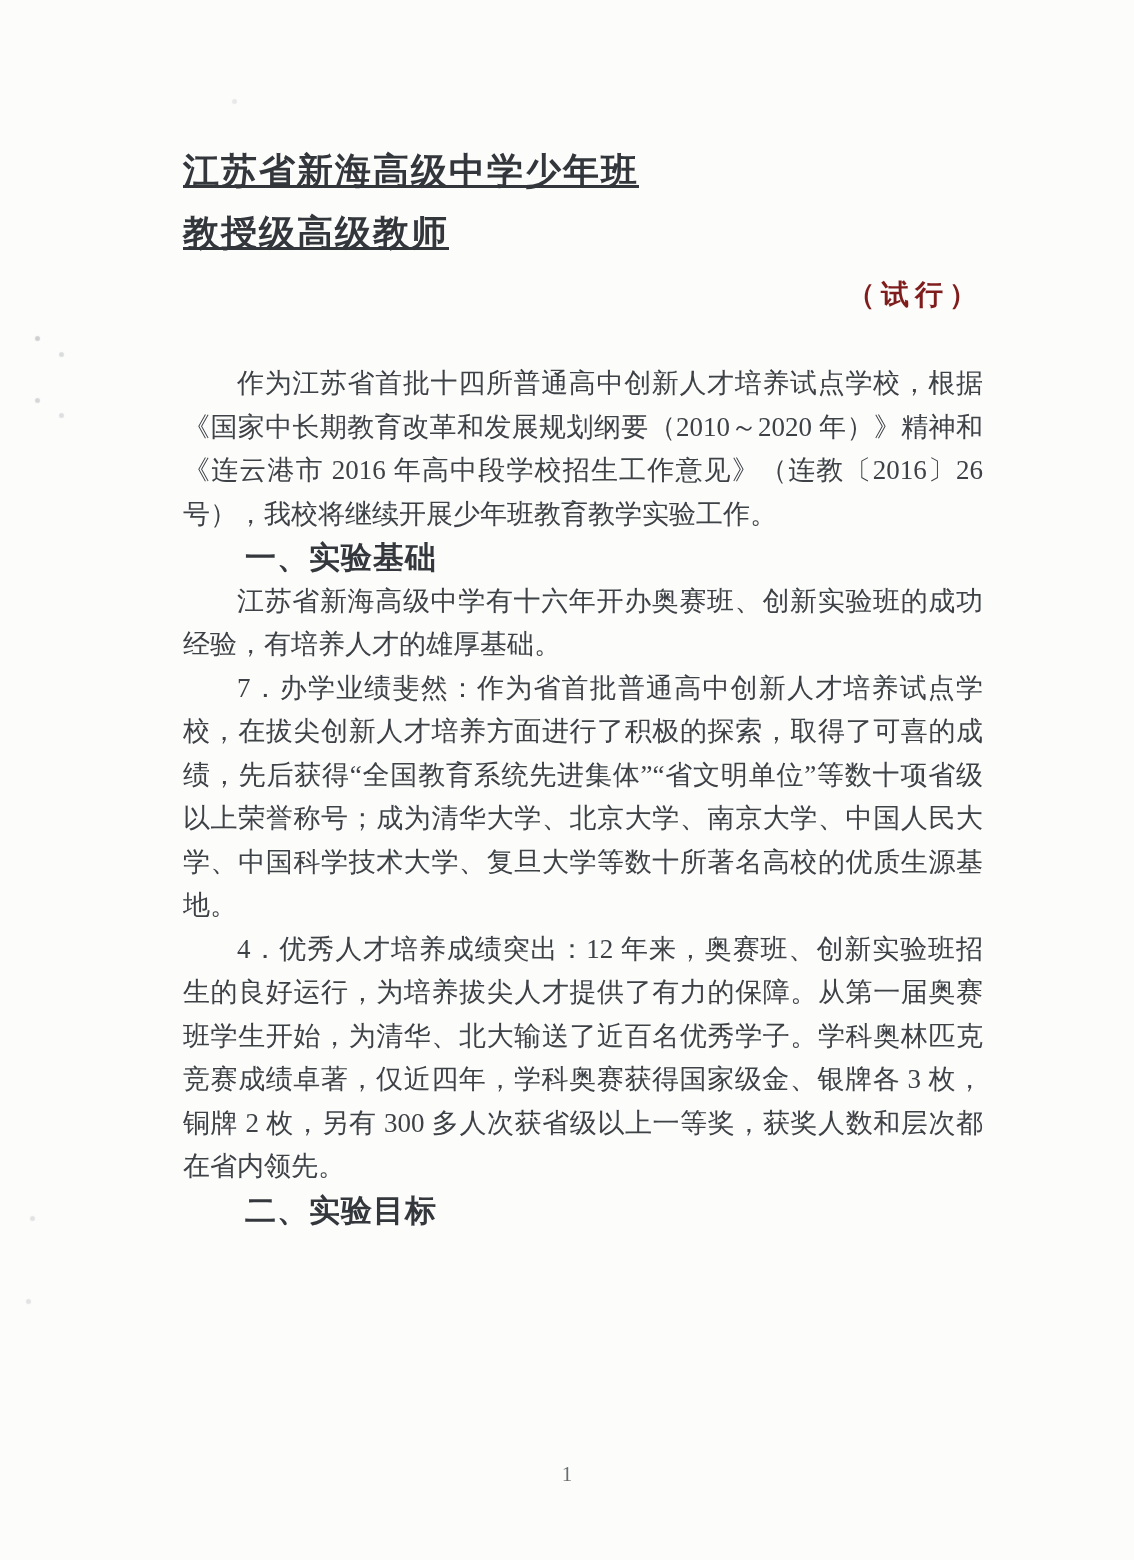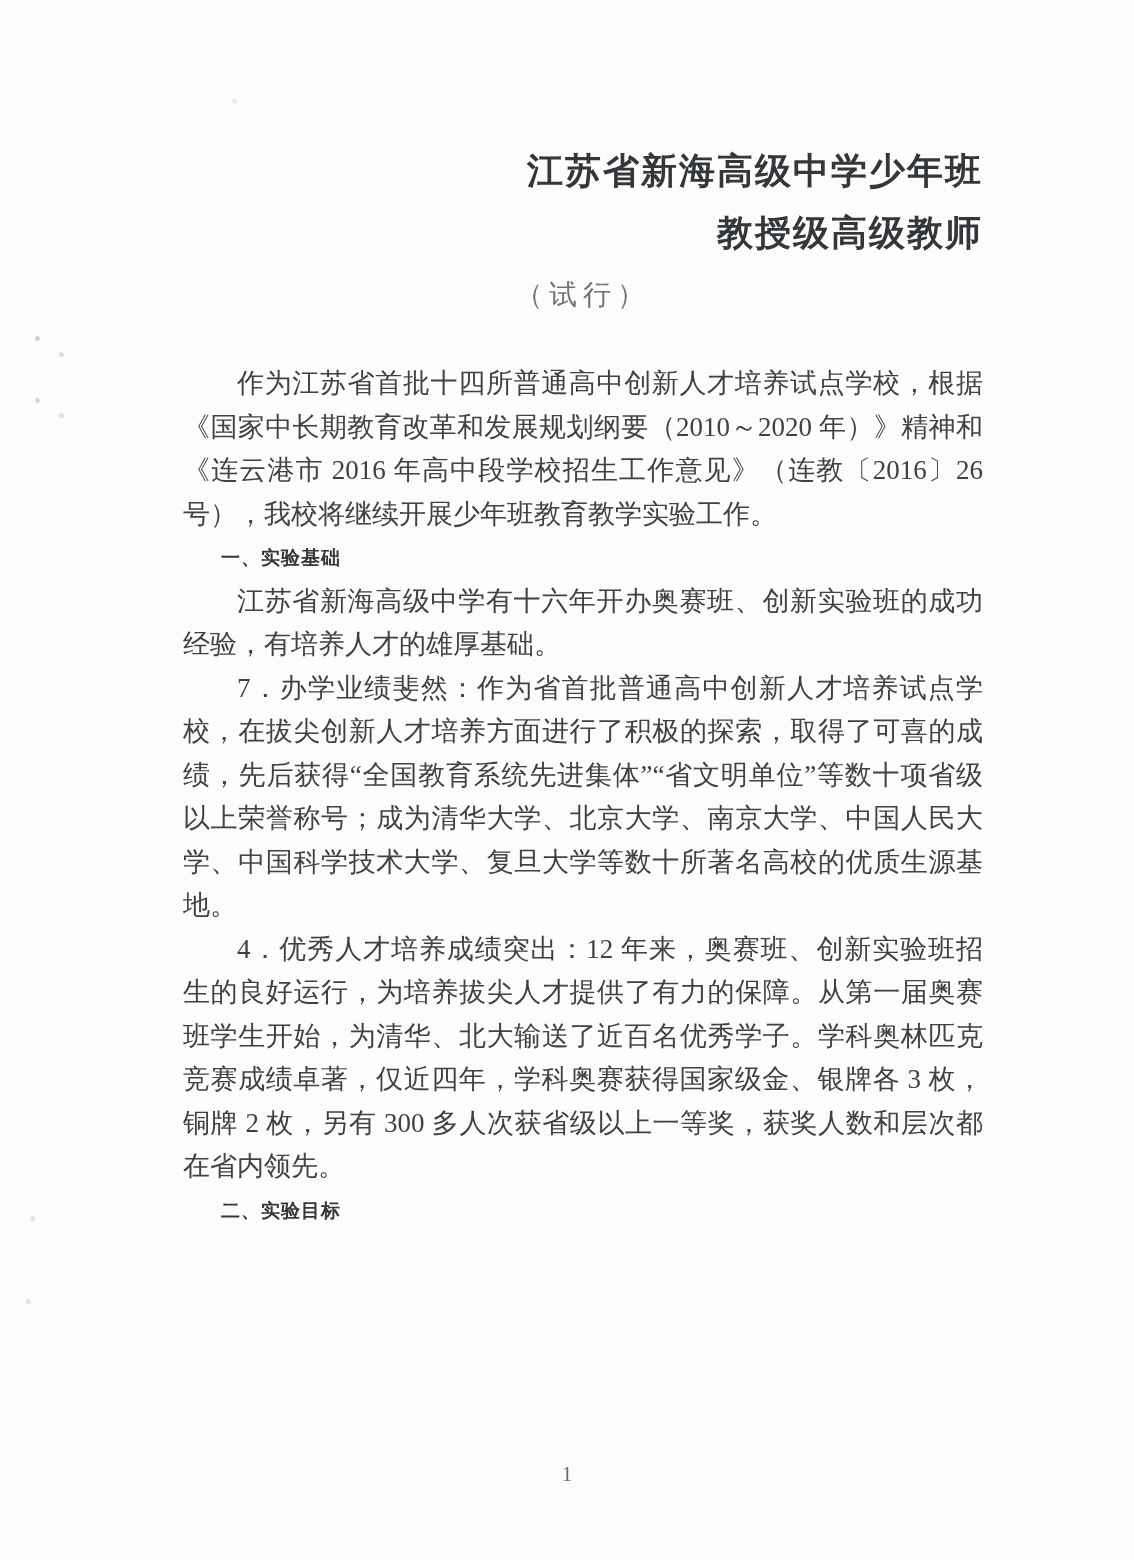--- a/index.html
+++ b/index.html
@@ -32,50 +32,51 @@
       27px 1300px 1px 1px rgba(150,153,156,0.25);
   }
   .doc {
     position: absolute;
     left: 183px;
     top: 140px;
     width: 800px;
   }
   .title-line {
     margin: 0;
-    text-align: right;
+    text-align: left;
     font-size: 36px;
     font-weight: 700;
     line-height: 62px;
     letter-spacing: 2px;
     color: #33373c;
+    text-decoration: underline;
   }
   .subtitle {
     margin-top: 2px;
-    text-align: center;
+    text-align: right;
     font-size: 28px;
-    font-weight: 400;
+    font-weight: 700;
     line-height: 58px;
     letter-spacing: 6px;
-    color: #737373;
+    color: #7f1d1d;
   }
   .body-text {
     margin-top: 38px;
     font-size: 27px;
     line-height: 43.5px;
     text-align: justify;
     color: #3e4247;
   }
   .body-text p {
     margin: 0;
     text-indent: 2em;
   }
   .section-heading {
     margin: 0;
-    font-size: 19px;
+    font-size: 31px;
     line-height: 43.5px;
     text-indent: 2em;
     font-weight: 700;
     color: #34383d;
     font-family: "Liberation Sans", "DejaVu Sans", sans-serif;
     letter-spacing: 1px;
   }
   .page-number {
     position: absolute;
     left: 0;

